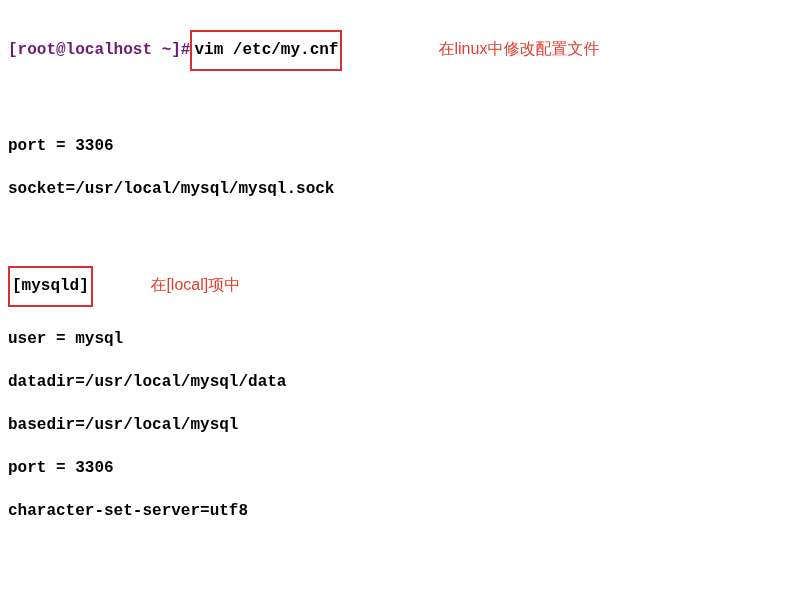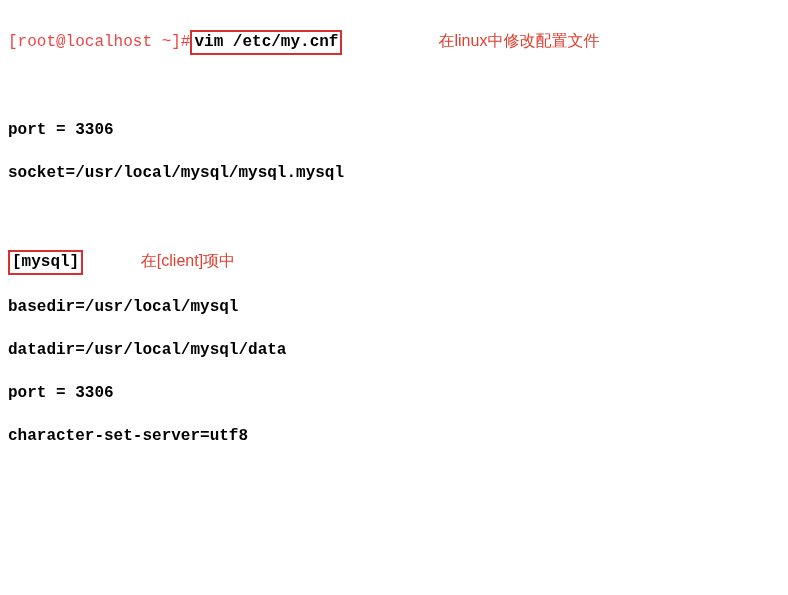--- a/index.html
+++ b/index.html
@@ -15,51 +15,52 @@
       height: 595px;
       padding: 8px;
       line-height: 1.35;
       color: #000;
       font-weight: bold;
     }
     .term {
       white-space: pre;
     }
     .prompt-blue {
-      color: #ef4444;
-      font-weight: normal;
+      color: #701a75;
+      font-weight: bold;
     }
     .red-box {
       border: 2px solid #d83030;
-      padding: 0 2px;
+      padding: 8px 2px;
       display: inline-block;
     }
     .annotation {
       color: #e04030;
       font-weight: normal;
       font-family: "Microsoft YaHei", "SimSun", sans-serif;
       display: inline-block;
     }
     .line {
       display: block;
       position: relative;
     }
   </style>
 </head>
 <body>
 
 <div class="term">
 <span class="line"><span class="prompt-blue">[root@localhost ~]#</span><span class="red-box"><span>vim /etc/my.cnf</span></span>          <span class="annotation">在linux中修改配置文件</span></span>
 <span class="line">&nbsp;</span>
 <span class="line">port = 3306</span>
-<span class="line">socket=/usr/local/mysql/mysql.mysql</span>
+<span class="line">socket=/usr/local/mysql/mysql.sock</span>
 <span class="line">&nbsp;</span>
-<span class="line"><span class="red-box"><span>[mysql]</span></span>      <span class="annotation">在[client]项中</span></span>
+<span class="line"><span class="red-box"><span>[mysqld]</span></span>      <span class="annotation">在[local]项中</span></span>
+<span class="line">user = mysql</span>
+<span class="line">datadir=/usr/local/mysql/data</span>
 <span class="line">basedir=/usr/local/mysql</span>
-<span class="line">datadir=/usr/local/mysql/data</span>
 <span class="line">port = 3306</span>
 <span class="line">character-set-server=utf8</span>
 
 
 
 
 
 
 
 

